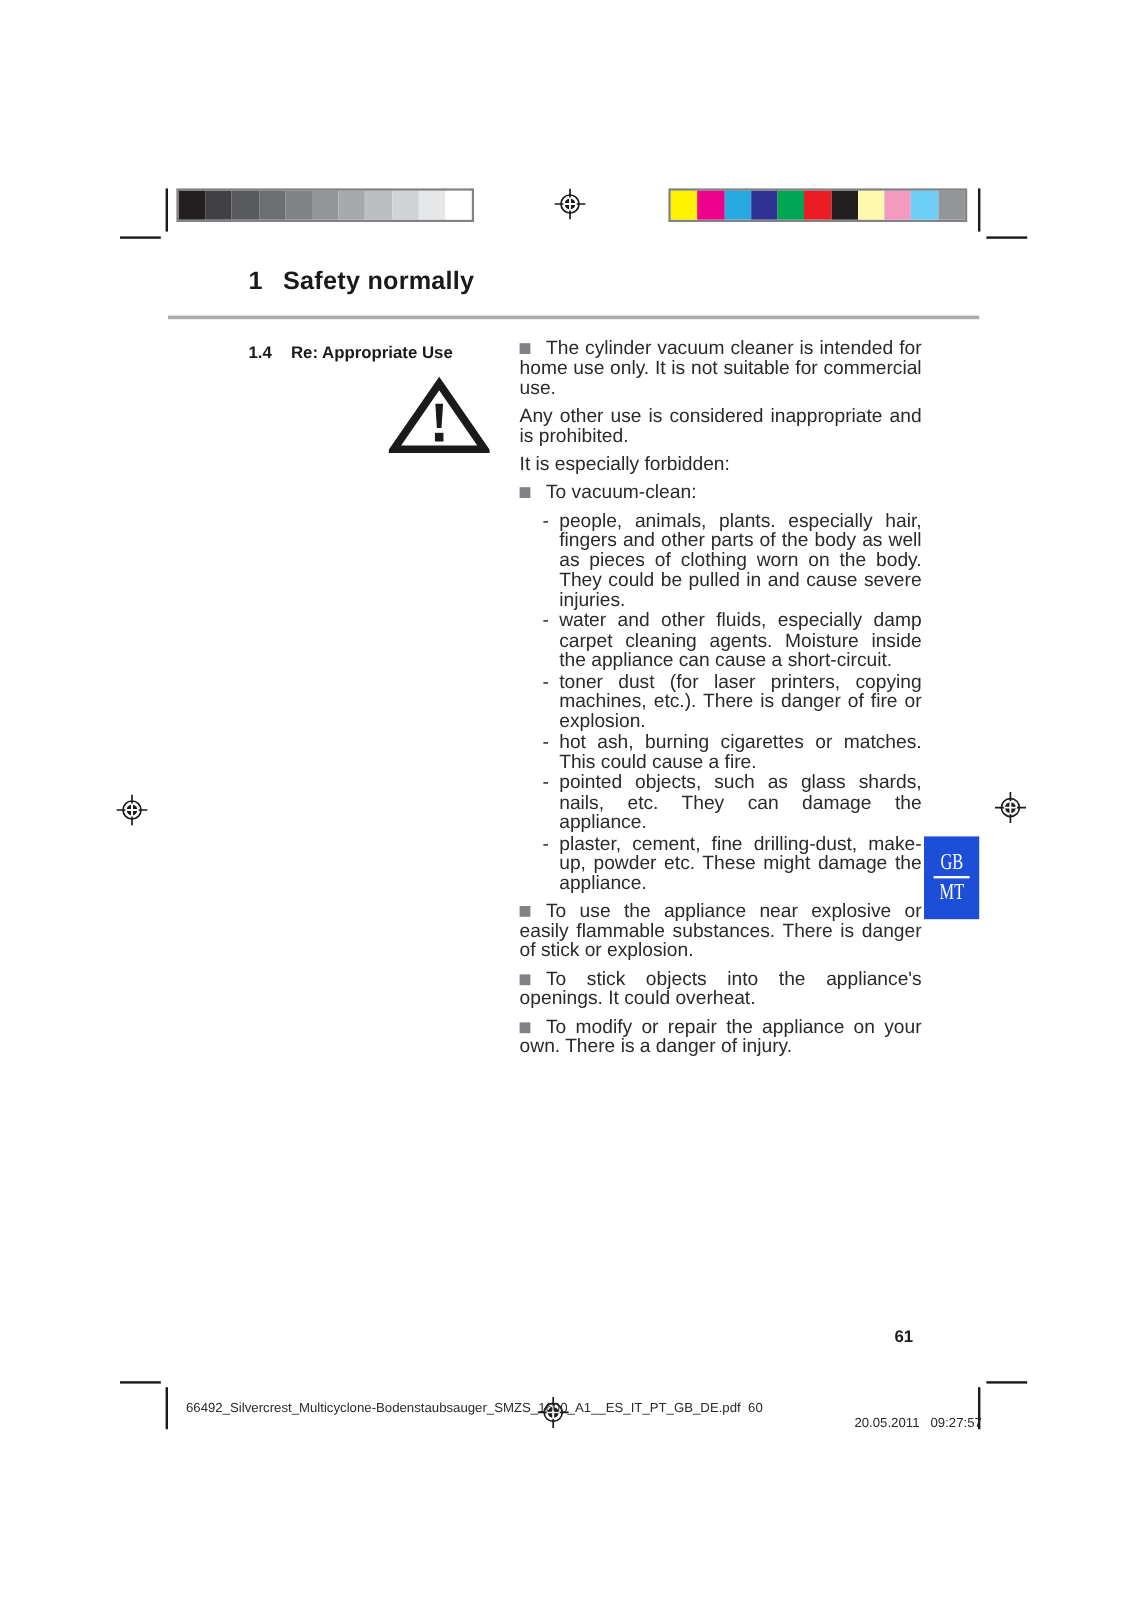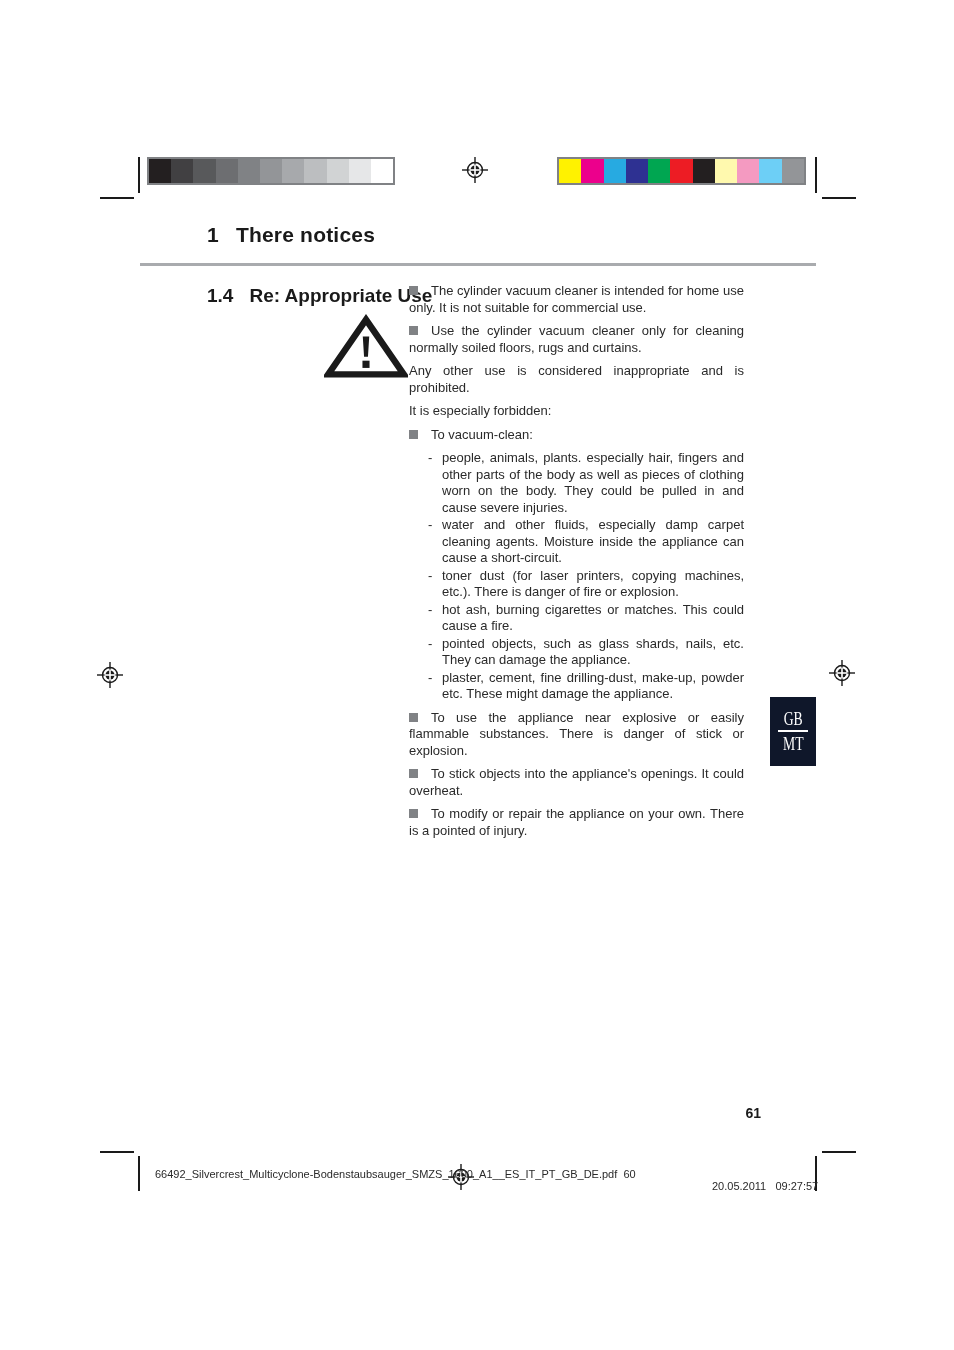--- a/index.html
+++ b/index.html
@@ -52,36 +52,36 @@
     width: 676px;
     height: 3px;
     background: #a9abae;
   }
 
   
   .section-heading {
     position: absolute;
     left: 207px;
     top: 285px;
-    font-size: 19px;
+    font-size: 14px;
     font-weight: bold;
     color: #1a1a1a;
     display: flex;
   }
   .section-heading .num { margin-right: 16px; }
 
   .warn-triangle { position: absolute; left: 324px; top: 314px; }
 
   
   .col-right {
     position: absolute;
-    left: 409px;
+    left: 433px;
     top: 283px;
     width: 335px;
-    font-size: 13px;
+    font-size: 16px;
     line-height: 16.5px;
     text-align: justify;
     color: #2a2a2a;
   }
   .para { margin-bottom: 7px; }
   .sq {
     display: inline-block;
     width: 9px;
     height: 9px;
     background: #808285;
@@ -94,21 +94,21 @@
   .dash-item { position: relative; padding-left: 33px; margin-bottom: 1px; }
   .dash-item .dash { position: absolute; left: 19px; }
 
   
   .lang-tab {
     position: absolute;
     left: 770px;
     top: 697px;
     width: 46px;
     height: 69px;
-    background: #0f172a;
+    background: #1d4ed8;
     display: flex;
     flex-direction: column;
     align-items: center;
     justify-content: center;
     color: #ffffff;
     font-family: "Liberation Serif", serif;
     font-size: 19px;
     text-align: center;
   }
   .lang-tab .lbl { transform: scaleX(0.72); line-height: 20px; }
@@ -205,42 +205,39 @@
     <line x1="13" y1="0" x2="13" y2="26" stroke="#1a1a1a" stroke-width="1.4"></line>
     <line x1="0" y1="13" x2="26" y2="13" stroke="#1a1a1a" stroke-width="1.4"></line>
     <circle cx="13" cy="13" r="7.5" fill="none" stroke="#1a1a1a" stroke-width="1.4"></circle>
     <circle cx="13" cy="13" r="4.5" fill="#1a1a1a"></circle>
     <line x1="13" y1="7.5" x2="13" y2="18.5" stroke="#ffffff" stroke-width="1.6"></line>
     <line x1="7.5" y1="13" x2="18.5" y2="13" stroke="#ffffff" stroke-width="1.6"></line>
   </svg>
 
   <div class="chapter">
     <span class="num">1</span>
-    <span>There notices</span>
+    <span>Safety normally</span>
   </div>
   <div class="rule"></div>
 
   <div class="section-heading">
     <span class="num">1.4</span>
     <span>Re: Appropriate Use</span>
   </div>
 
   <svg class="warn-triangle" width="84" height="66" viewBox="0 0 104 82">
     <path d="M52 7 L99 75 L5 75 Z" fill="none" stroke="#1a1a1a" stroke-width="8" stroke-linejoin="miter"></path>
     <path d="M48 28 h8 l-1.6 25 h-4.8 Z" fill="#1a1a1a"></path>
     <rect x="47.6" y="58" width="8.8" height="9" fill="#1a1a1a"></rect>
   </svg>
 
   <div class="col-right">
     <p class="para">
       <span class="sq"></span><span>The cylinder vacuum cleaner is intended for home use only. It is not suitable for commercial use.</span>
     </p>
-    <p class="para">
-      <span class="sq"></span><span>Use the cylinder vacuum cleaner only for cleaning normally soiled floors, rugs and curtains.</span>
-    </p>
     <p class="para">Any other use is considered inappropriate and is prohibited.</p>
     <p class="para bold">It is especially forbidden:</p>
     <p class="para">
       <span class="sq"></span><span>To vacuum-clean:</span>
     </p>
 
     <div class="dash-list">
       <p class="dash-item">
         <span class="dash">-</span><span>people, animals, plants. especially hair, fingers and other parts of the body as well as pieces of clothing worn on the body. They could be pulled in and cause severe injuries.</span>
       </p>
@@ -261,21 +258,21 @@
       </p>
     </div>
 
     <p class="para">
       <span class="sq"></span><span>To use the appliance near explosive or easily flammable substances. There is danger of stick or explosion.</span>
     </p>
     <p class="para">
       <span class="sq"></span><span>To stick objects into the appliance's openings. It could overheat.</span>
     </p>
     <p class="para">
-      <span class="sq"></span><span>To modify or repair the appliance on your own. There is a pointed of injury.</span>
+      <span class="sq"></span><span>To modify or repair the appliance on your own. There is a danger of injury.</span>
     </p>
   </div>
 
   <div class="lang-tab">
     <span class="lbl">GB</span>
     <div class="divider"></div>
     <span class="lbl">MT</span>
   </div>
 
   <div class="page-number">61</div>

